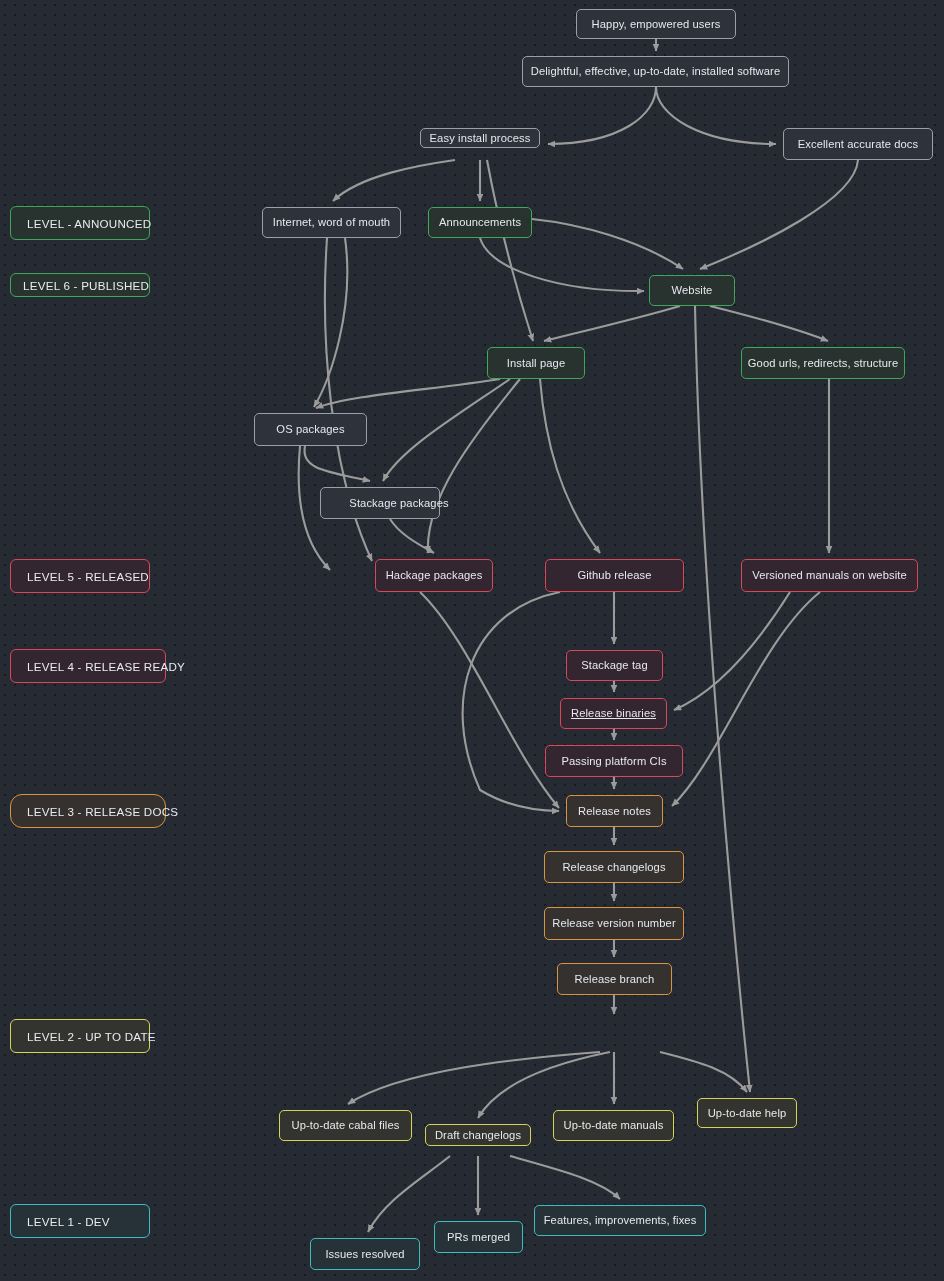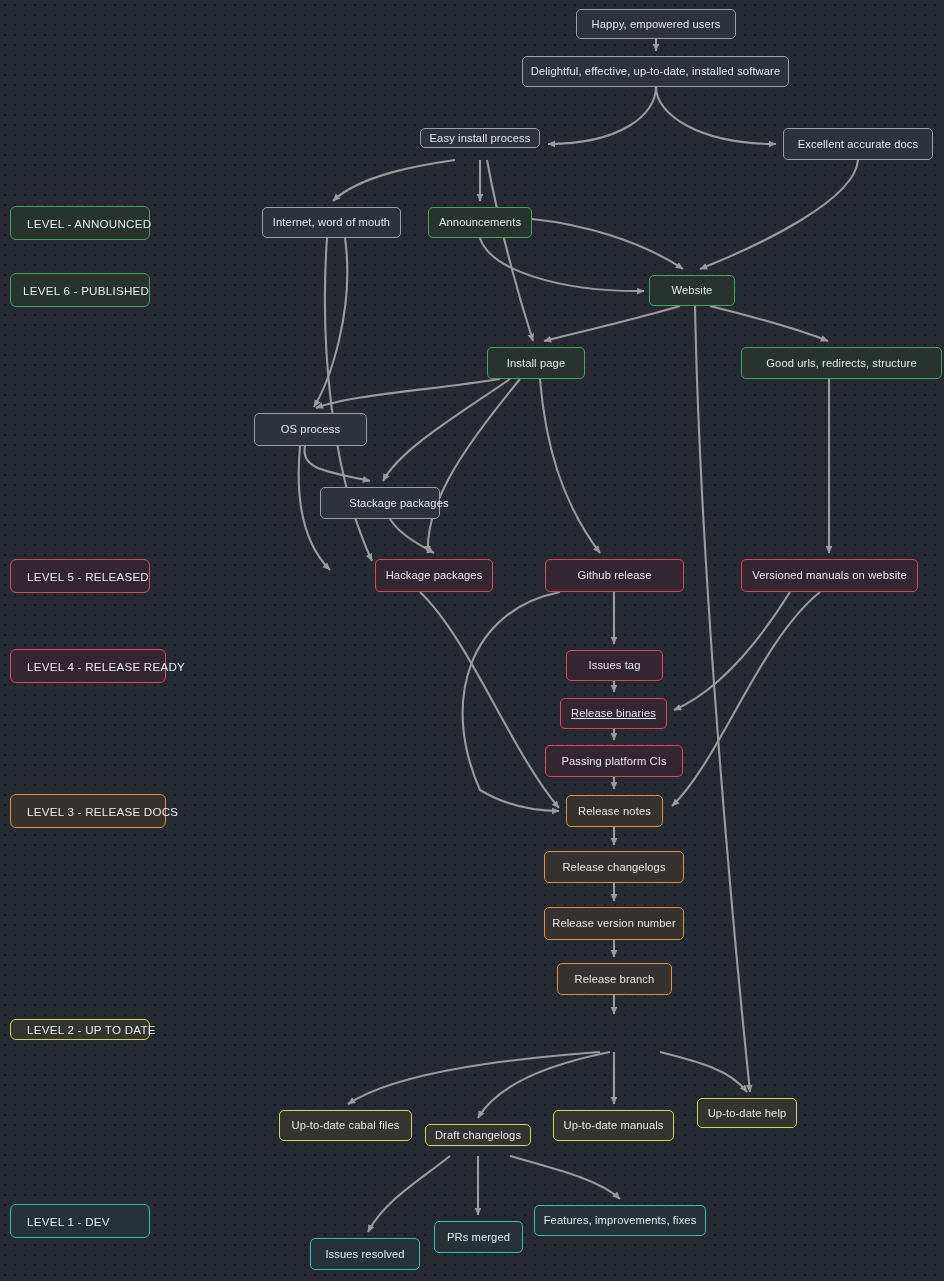--- a/index.html
+++ b/index.html
@@ -167,33 +167,33 @@
 
       <path d="M450,1156 C420,1180 385,1200 368,1232"></path>
 
       <path d="M510,1156 C560,1170 600,1180 620,1199"></path>
     </g>
   </svg>
 
   <div class="legend green" style="left:10px; top:206px; width:140px; height:34px;">
     <span>LEVEL - ANNOUNCED</span>
   </div>
-  <div class="legend green" style="left:10px; top:273px; width:140px; height:34px;padding-left:12px;">
+  <div class="legend green" style="left:10px; top:273px; width:140px; height:24px;padding-left:12px;">
     <span>LEVEL 6 - PUBLISHED</span>
   </div>
   <div class="legend red" style="left:10px; top:559px; width:140px; height:34px;">
     <span>LEVEL 5 - RELEASED</span>
   </div>
   <div class="legend red" style="left:10px; top:649px; width:156px; height:34px;">
     <span>LEVEL 4 - RELEASE READY</span>
   </div>
-  <div class="legend orange" style="left:10px; top:794px; width:156px; height:34px;">
+  <div class="legend orange" style="left:10px; top:794px; width:156px; height:34px;border-radius:12px;">
     <span>LEVEL 3 - RELEASE DOCS</span>
   </div>
-  <div class="legend yellow" style="left:10px; top:1019px; width:140px; height:21px;">
+  <div class="legend yellow" style="left:10px; top:1019px; width:140px; height:34px;">
     <span>LEVEL 2 - UP TO DATE</span>
   </div>
   <div class="legend teal" style="left:10px; top:1204px; width:140px; height:34px;">
     <span>LEVEL 1 - DEV</span>
   </div>
 
   <div class="node neutral" style="left:576px; top:9px; width:160px; height:30px;">
     <span>Happy, empowered users</span>
   </div>
   <div class="node neutral" style="left:522px; top:56px; width:267px; height:31px;">
@@ -210,40 +210,40 @@
   </div>
   <div class="node green" style="left:428px; top:207px; width:104px; height:31px;">
     <span>Announcements</span>
   </div>
   <div class="node green" style="left:649px; top:275px; width:86px; height:31px;">
     <span>Website</span>
   </div>
   <div class="node green" style="left:487px; top:347px; width:98px; height:32px;">
     <span>Install page</span>
   </div>
-  <div class="node green" style="left:741px; top:347px; width:201px; height:32px;text-align:center;">
+  <div class="node green" style="left:741px; top:347px; width:164px; height:32px;text-align:center;">
     <span>Good urls, redirects, structure</span>
   </div>
   <div class="node neutral" style="left:254px; top:413px; width:113px; height:33px;">
-    <span>OS process</span>
+    <span>OS packages</span>
   </div>
   <div class="node neutral" style="left:320px; top:487px; width:120px; height:32px;padding-left:48px;">
     <span>Stackage packages</span>
   </div>
   <div class="node red" style="left:375px; top:559px; width:118px; height:33px;">
     <span>Hackage packages</span>
   </div>
   <div class="node red" style="left:545px; top:559px; width:139px; height:33px;">
     <span>Github release</span>
   </div>
   <div class="node red" style="left:741px; top:559px; width:177px; height:33px;">
     <span>Versioned manuals on website</span>
   </div>
   <div class="node red" style="left:566px; top:650px; width:97px; height:31px;">
-    <span>Issues tag</span>
+    <span>Stackage tag</span>
   </div>
   <div class="node red" style="left:560px; top:698px; width:107px; height:31px;text-decoration:underline;">
     <span>Release binaries</span>
   </div>
   <div class="node red" style="left:545px; top:745px; width:138px; height:32px;">
     <span>Passing platform CIs</span>
   </div>
   <div class="node orange" style="left:566px; top:795px; width:97px; height:32px;">
     <span>Release notes</span>
   </div>

